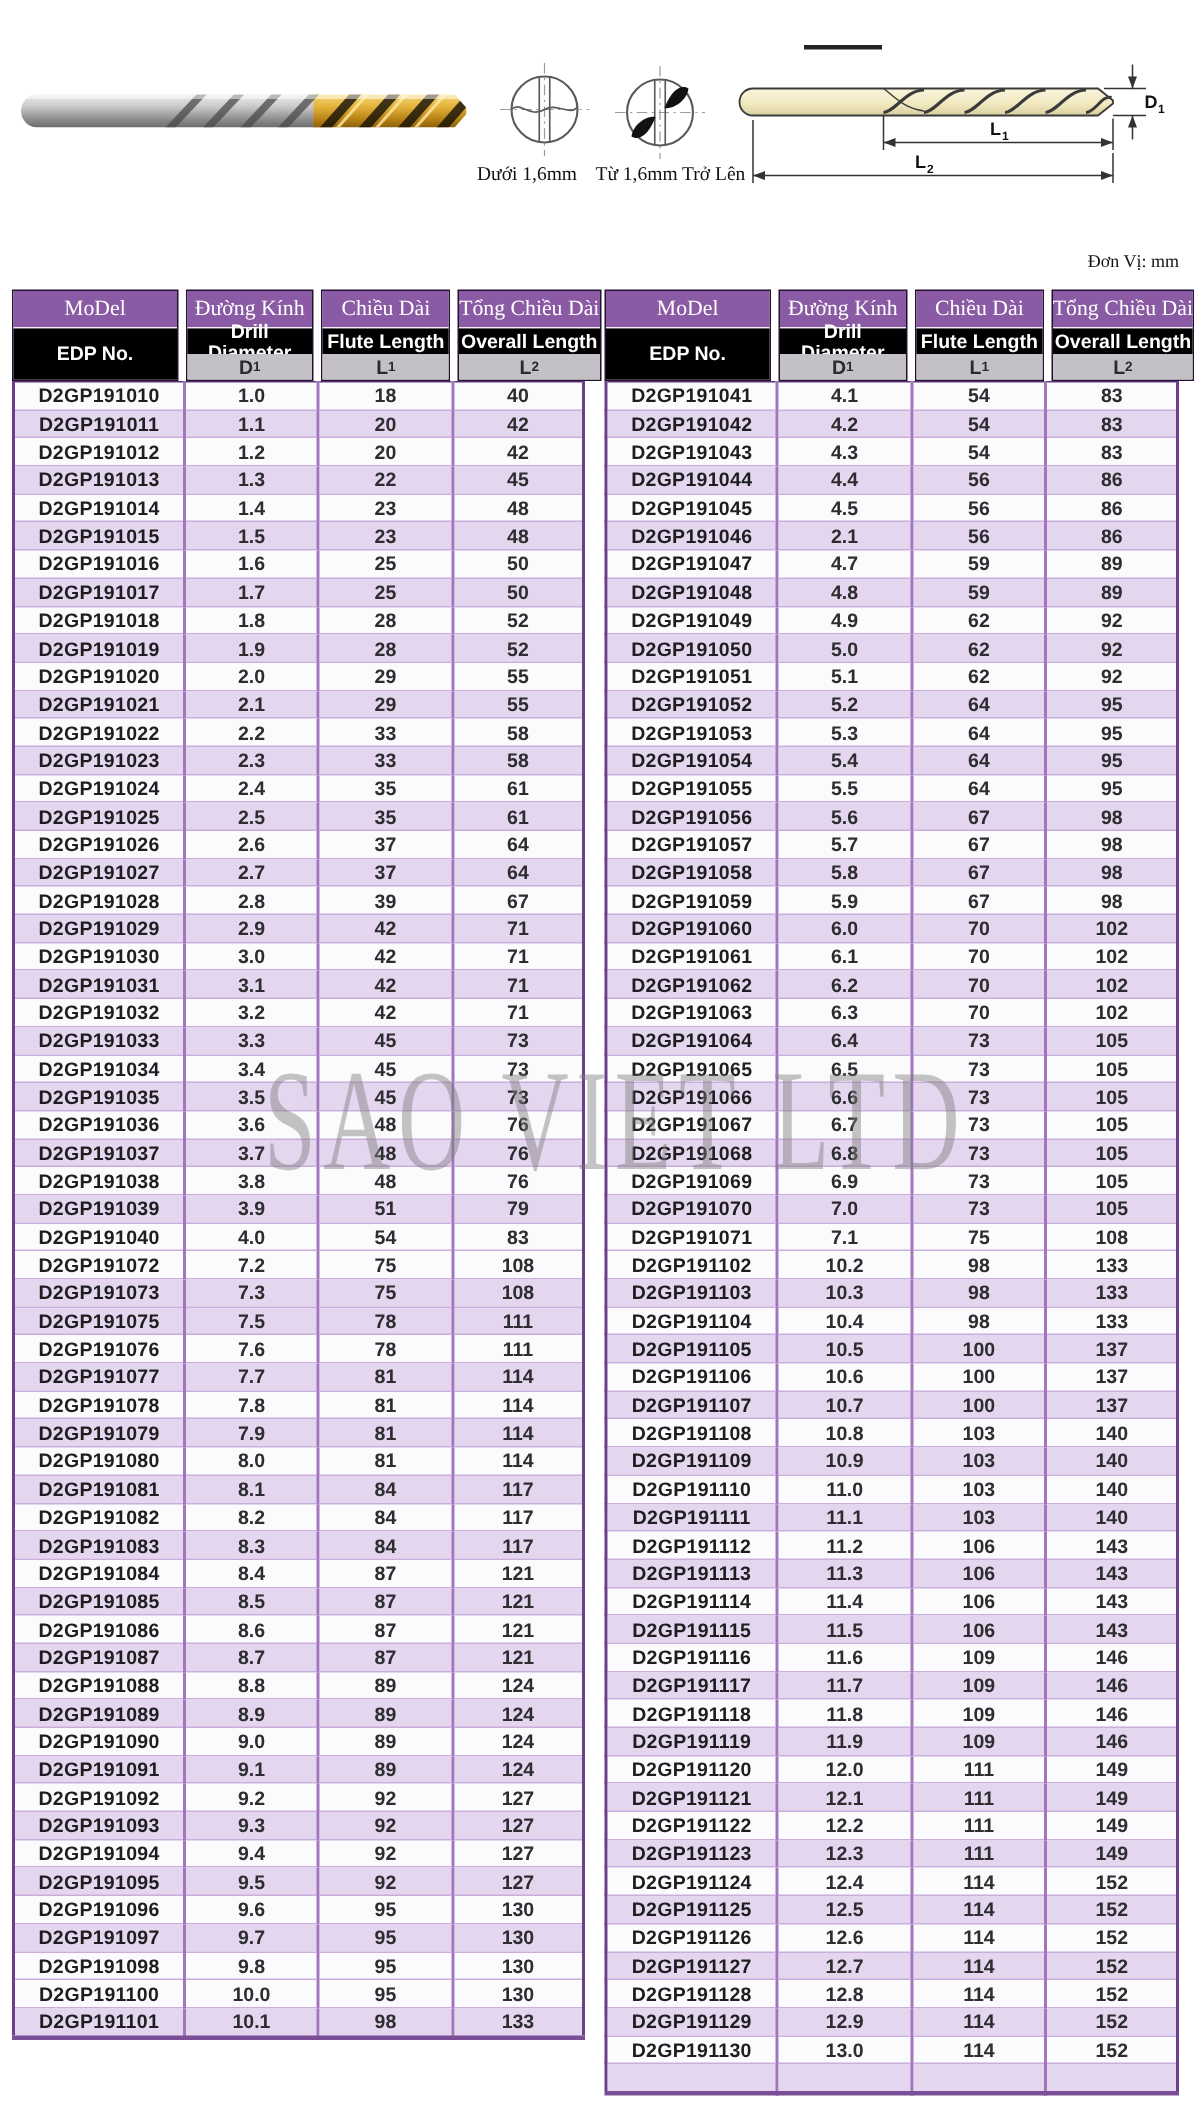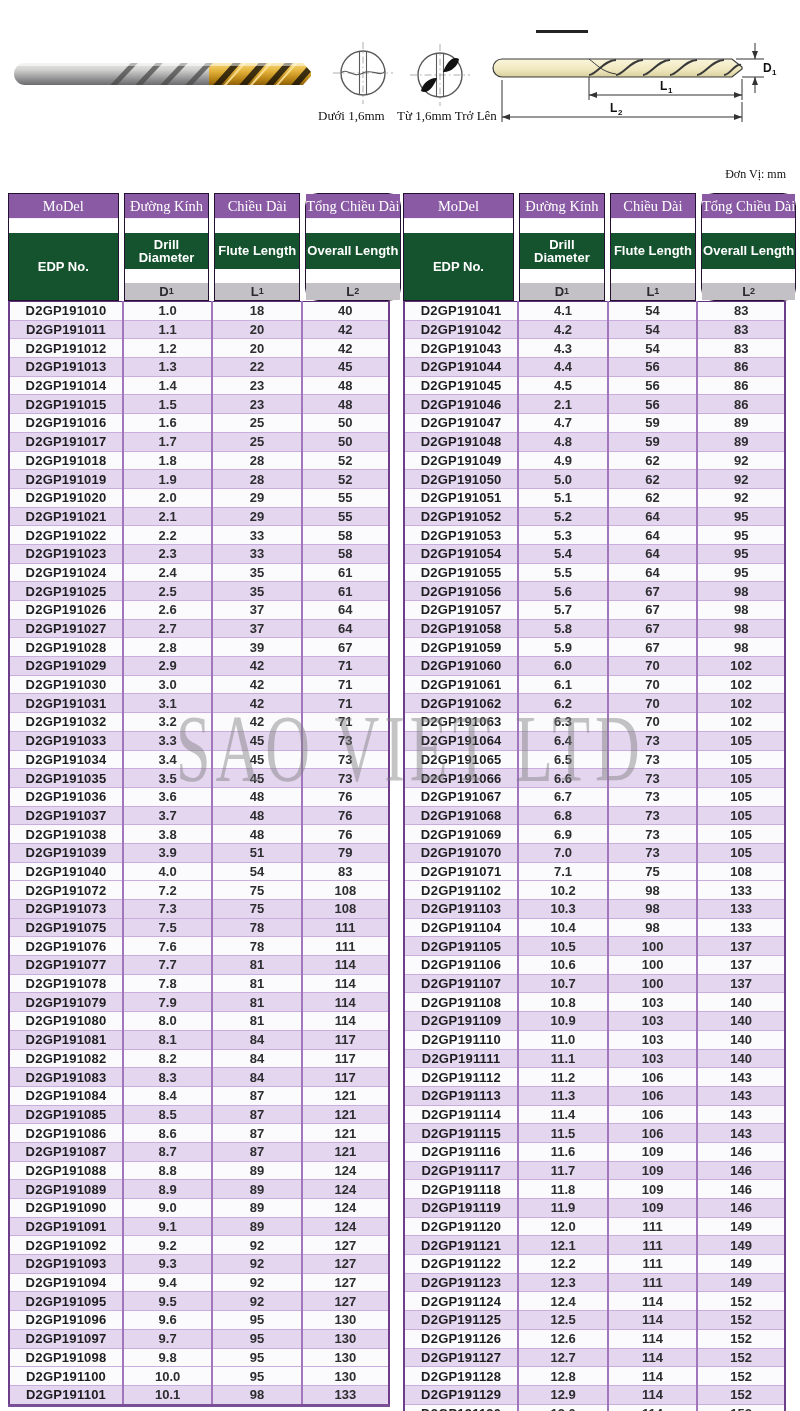--- a/index.html
+++ b/index.html
@@ -17,29 +17,29 @@
   .watermark{position:absolute;left:176px;top:694px;z-index:6;pointer-events:none;
              font-family:"Liberation Serif",serif;font-size:62px;letter-spacing:5px;
              color:rgba(125,125,125,0.45);transform:scaleY(1.55);transform-origin:left top;white-space:nowrap;}
 
   
   .cat-table{position:absolute;top:193px;}
   #left-table{left:8px;width:382px;}
   #right-table{left:403px;width:383px;}
 
   .thead{display:flex;justify-content:space-between;column-gap:5px;}
-  .hcol{box-sizing:border-box;border:1px solid #241030;display:flex;flex-direction:column;gap:14px;}
+  .hcol{box-sizing:border-box;border:1px solid #241030;display:flex;flex-direction:column;}
   .hcol.c1{flex:0 0 calc(30% - 4px);}
   .hcol.c2{flex:0 0 calc(23.5% - 4px);}
   .hcol.c3{flex:0 0 calc(23.5% - 4px);}
-  .hcol.c4{flex:0 0 calc(23% - 3px);border-radius:13px;}
+  .hcol.c4{flex:0 0 calc(23% - 3px);}
   .h-vi{height:24px;background:#8a5aa4;border-bottom:1px solid #f4eefa;
         color:#ffffff;font-family:"Liberation Serif",serif;font-size:14.5px;
         display:flex;align-items:center;justify-content:center;white-space:nowrap;}
-  .h-en{height:36px;background:#14532d;color:#ffffff;font-weight:bold;font-size:13px;line-height:13.5px;
+  .h-en{height:17px;background:#000000;color:#ffffff;font-weight:bold;font-size:13px;line-height:13.5px;
         display:flex;align-items:center;justify-content:center;text-align:center;}
   .h-en.tall{flex:1;}
   .h-sym{height:17px;background:#c3c1c5;color:#2b2b2e;font-weight:bold;font-size:13px;
          display:flex;align-items:center;justify-content:center;}
   .h-sym sub{font-size:9px;line-height:1;}
 
   table.data{width:100%;border-collapse:collapse;table-layout:fixed;
              border-left:2px solid #6d3f8a;border-right:2px solid #6d3f8a;
              border-bottom:3px solid #7b4f97;border-top:1px solid #5e3178;border-radius:21px;}
   table.data col.c1{width:30%;} table.data col.c2{width:23.5%;}

